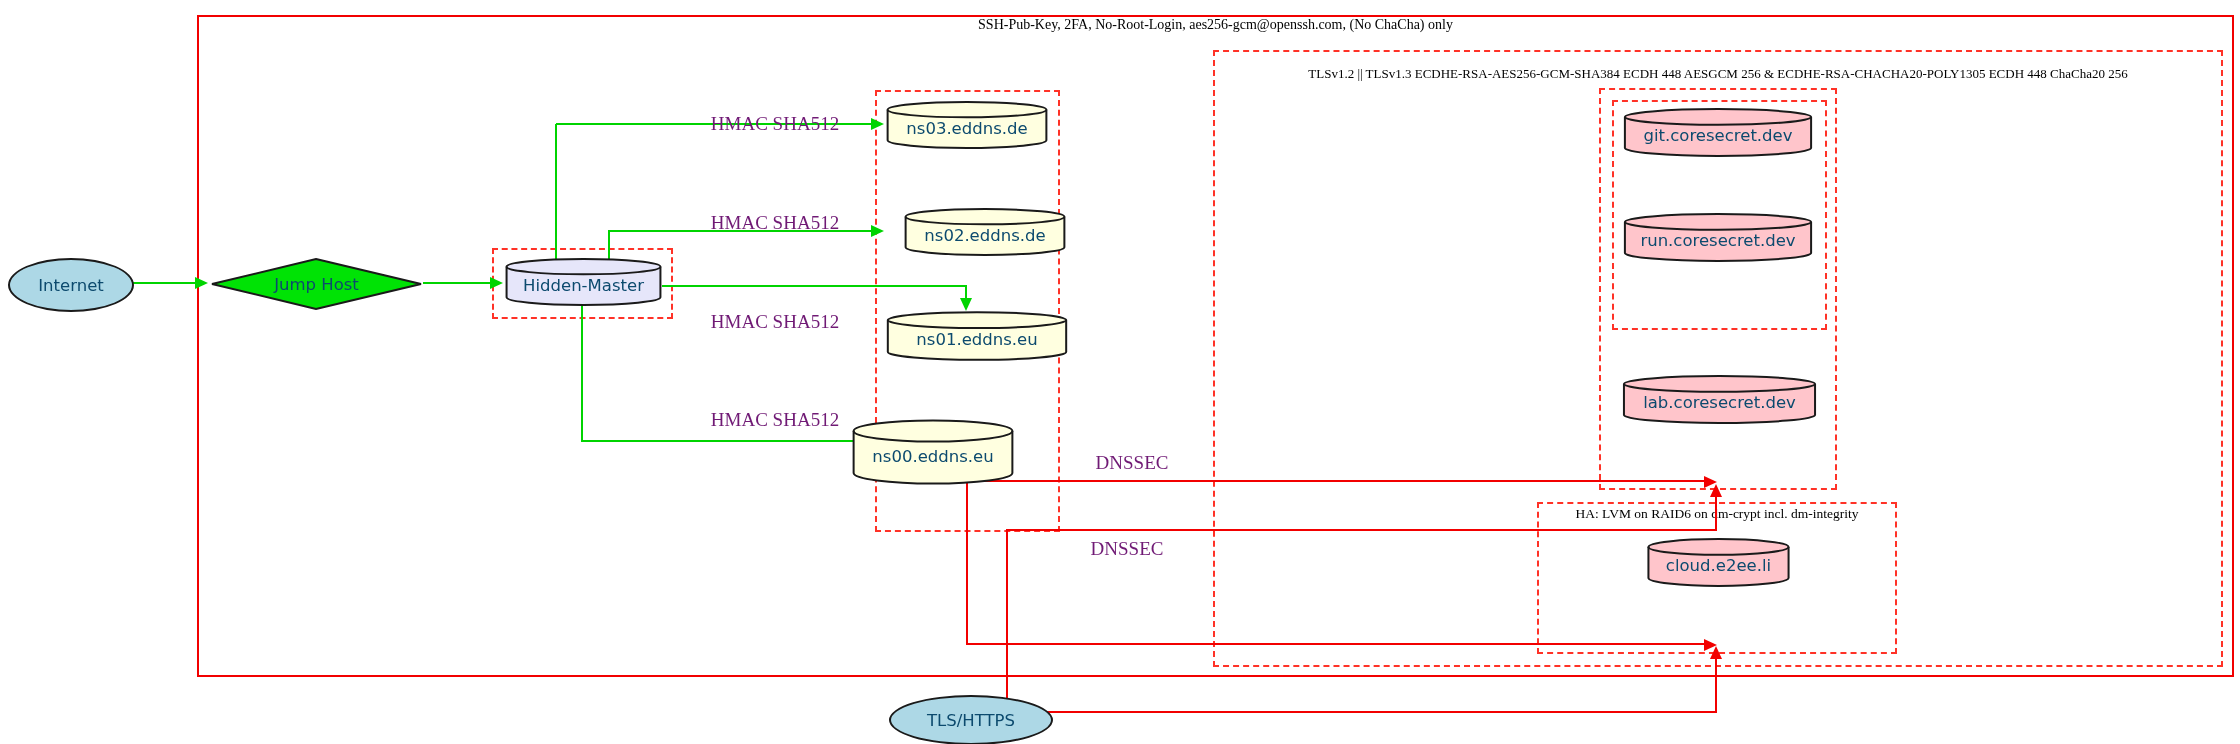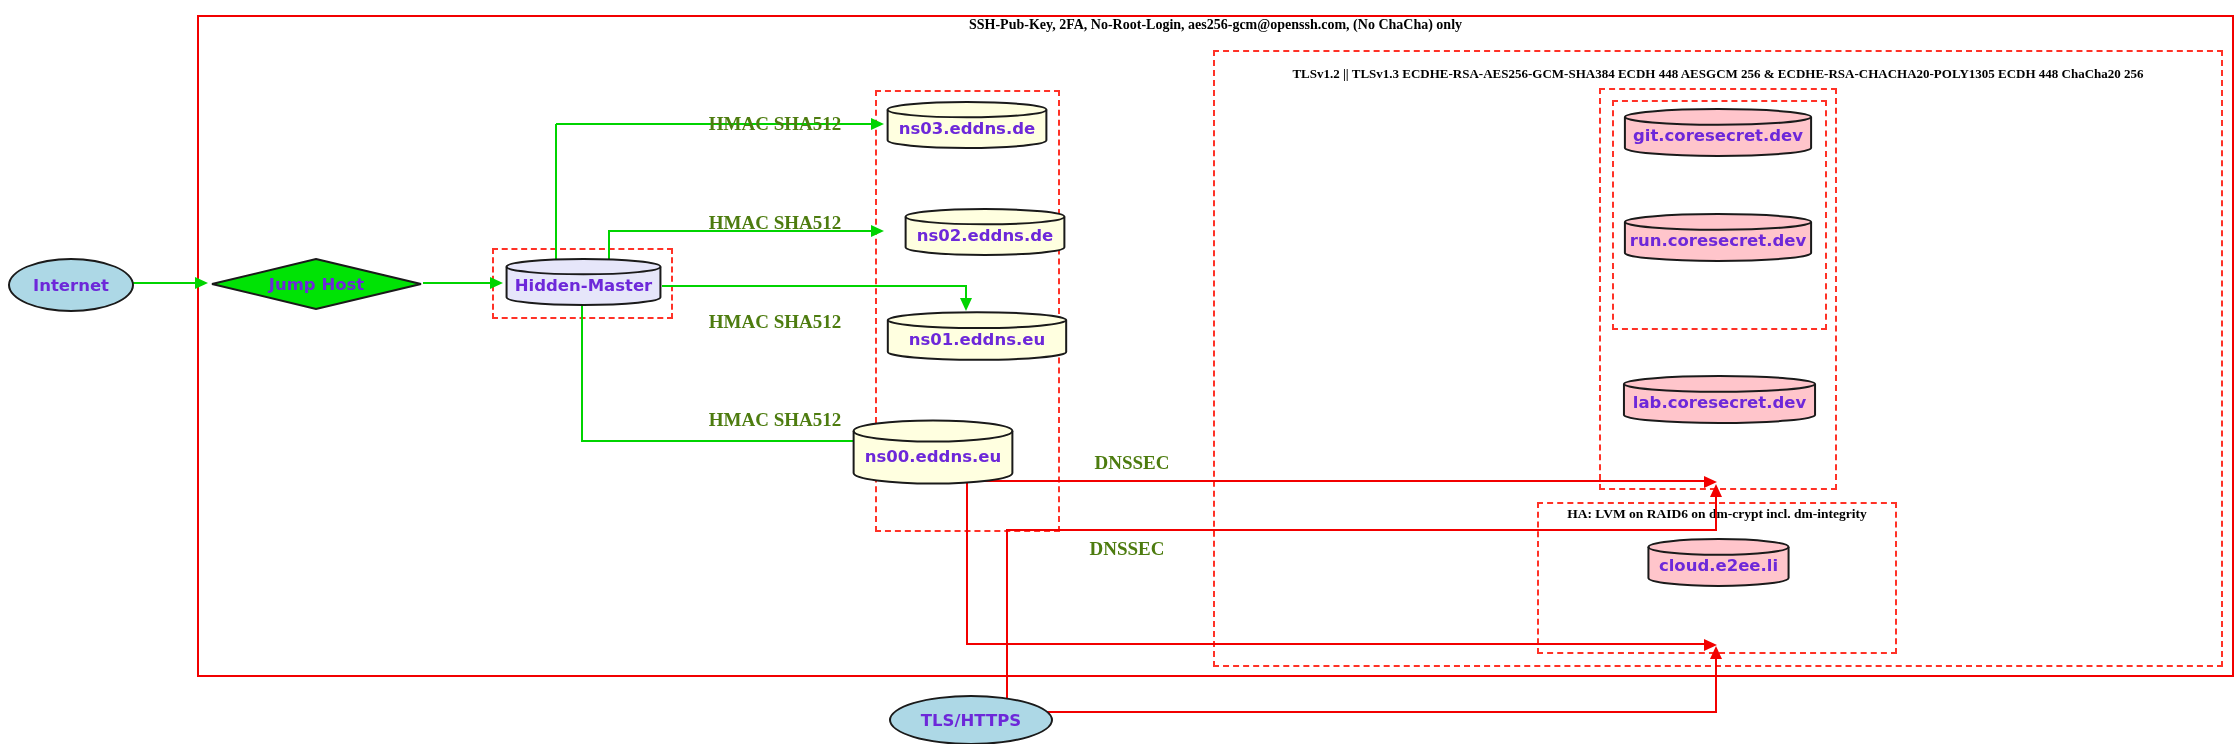--- a/index.html
+++ b/index.html
@@ -1,42 +1,42 @@
 <!DOCTYPE html>
 <html><head>
 <meta charset="utf-8">
 <style>
   html,body { margin:0; padding:0; background:#ffffff; }
   .canvas {
     position:relative; width:2240px; height:744px; background:#ffffff;
-    font-family:"DejaVu Sans","Liberation Sans",sans-serif; overflow:hidden;font-weight:bold;
+    font-family:"DejaVu Sans","Liberation Sans",sans-serif; overflow:hidden;
   }
   .box { position:absolute; box-sizing:border-box; }
   .box.solid  { border:2px solid #f20000; }
   .box.dashed { border:2px dashed #ff3227; }
   .cluster-label {
     position:absolute; text-align:center; color:#000;
     font-family:"Liberation Serif","DejaVu Serif",serif; white-space:nowrap;
   }
   .elabel {
-    position:absolute; transform:translate(-50%,-50%); color:#4d7c0f;
+    position:absolute; transform:translate(-50%,-50%); color:#701a75;
     font-family:"Liberation Serif","DejaVu Serif",serif; font-size:19px; white-space:nowrap;
   }
   .ln { position:absolute; }
   .ln.g { background:#00d400; }
   .ln.r { background:#f20000; }
   .ah { position:absolute; width:0; height:0; }
   .ah.right.g { border-top:6px solid transparent; border-bottom:6px solid transparent; border-left:13px solid #00d400; }
   .ah.right.r { border-top:6px solid transparent; border-bottom:6px solid transparent; border-left:13px solid #f20000; }
   .ah.down.g  { border-left:6px solid transparent; border-right:6px solid transparent; border-top:13px solid #00d400; }
   .ah.up.r    { border-left:6px solid transparent; border-right:6px solid transparent; border-bottom:13px solid #f20000; }
   .node { position:absolute; }
   .node .lbl {
     position:absolute; left:0; width:100%; text-align:center;
-    font-size:16.5px; color:#6d28d9; white-space:nowrap;
+    font-size:16.5px; color:#0c4a6e; white-space:nowrap;
   }
   .ellipse {
     border:2px solid #1a1a1a; border-radius:50%;
     background:#add8e6; display:flex; align-items:center; justify-content:center;
   }
   .ellipse .lbl { position:static; }
   .cyl svg, .diamond svg { position:absolute; left:0; top:0; width:100%; height:100%; }
   .cyl .lbl { top:56%; transform:translateY(-50%); }
   .diamond .lbl { top:50%; transform:translateY(-50%); }
 </style>

